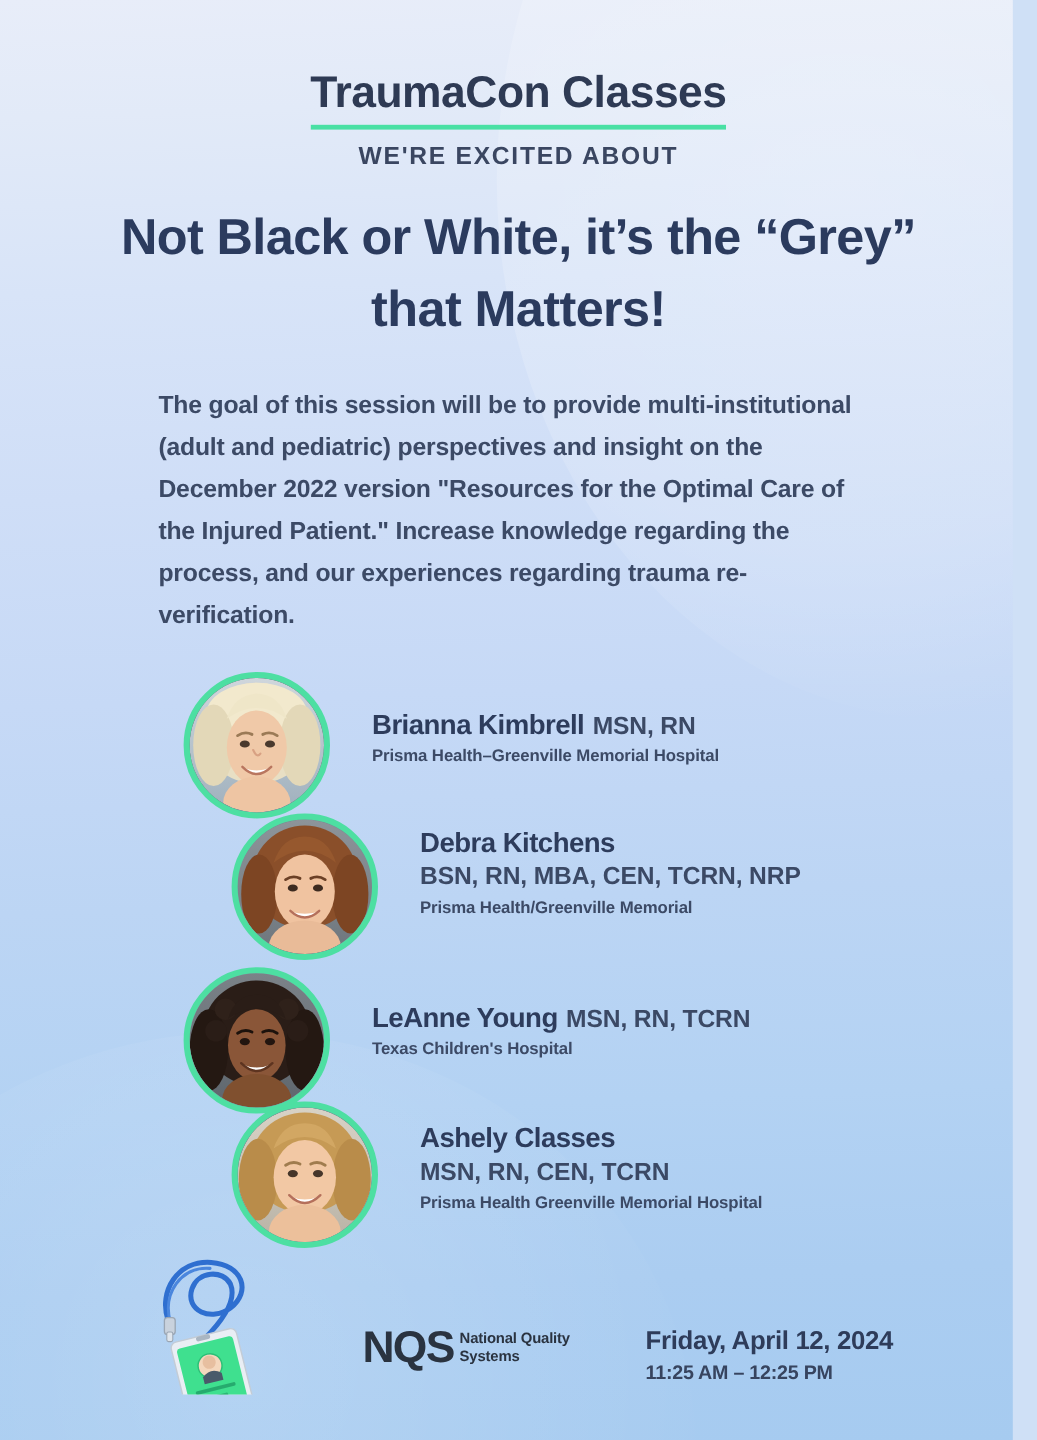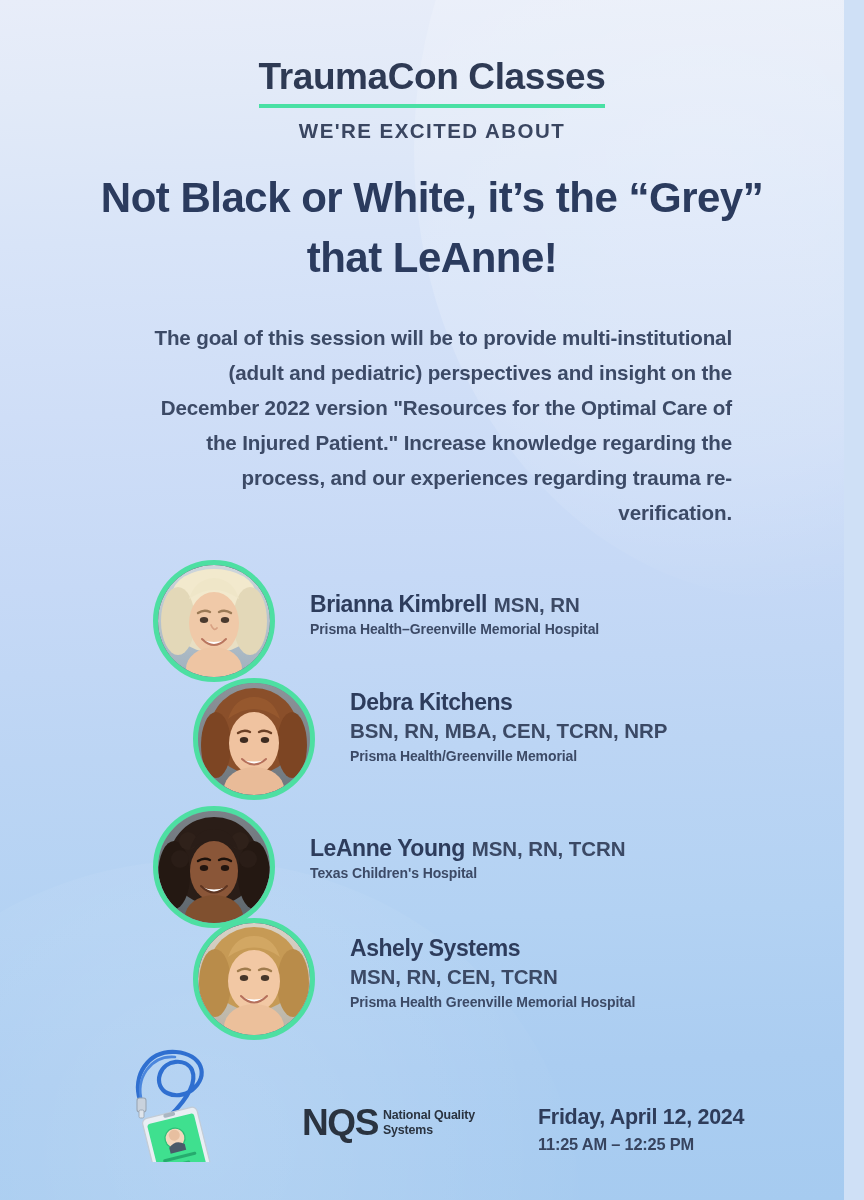--- a/index.html
+++ b/index.html
@@ -117,21 +117,21 @@
     letter-spacing: -0.5px;
     color: #2b3b5e;
   }
 
   
   .desc {
     position: absolute;
     top: 320px;
     left: 132px;
     width: 600px;
-    text-align: right;
+    text-align: left;
     font-size: 20.6px;
     font-weight: 700;
     line-height: 1.70;
     letter-spacing: -0.15px;
     color: #3c4a66;
   }
 
   
   .speakers {
     position: absolute;
@@ -277,21 +277,21 @@
   <div class="arc-glow arc-2"></div>
   <div class="arc-glow arc-3"></div>
 
   <div class="content">
 
     <div class="eyebrow-wrap">
       <div class="eyebrow-top">TraumaCon Classes</div>
       <div class="eyebrow-sub">WE'RE EXCITED ABOUT</div>
     </div>
 
-    <div class="title">Not Black or White, it’s the “Grey” that LeAnne!</div>
+    <div class="title">Not Black or White, it’s the “Grey” that Matters!</div>
 
     <div class="desc">The goal of this session will be to provide multi-institutional (adult and pediatric) perspectives and insight on the December 2022 version "Resources for the Optimal Care of the Injured Patient." Increase knowledge regarding the process, and our experiences regarding trauma re-verification.</div>
 
     <div class="speakers">
 
       <div class="speaker sp-0 raise">
         <div class="avatar">
           <div class="ph">
             <svg width="112" height="112" viewBox="0 0 112 112">
               <defs>
@@ -440,21 +440,21 @@
                 <path d="M40 48 q6 -4 12 -1" stroke="#a07c4e" stroke-width="2.4" fill="none" stroke-linecap="round"></path>
                 <path d="M61 47 q6 -3 12 1" stroke="#a07c4e" stroke-width="2.4" fill="none" stroke-linecap="round"></path>
                 <path d="M44 74 q12 11 24 0 q-12 5 -24 0Z" fill="#ffffff"></path>
                 <path d="M43 73 q13 13 26 0" stroke="#b5705b" stroke-width="2" fill="none" stroke-linecap="round"></path>
               </g>
             </svg>
           </div>
         </div>
         <div class="speaker-text">
           <div class="sp-name-line">
-            <span class="sp-name">Ashely Systems</span>
+            <span class="sp-name">Ashely Classes</span>
           </div>
           <div class="sp-cred-block">MSN, RN, CEN, TCRN</div>
           <div class="sp-org">Prisma Health Greenville Memorial Hospital</div>
         </div>
       </div>
 
     </div>
 
     <div class="logo-block">
       <svg class="logo-svg" width="200" height="120" viewBox="0 0 200 120">

